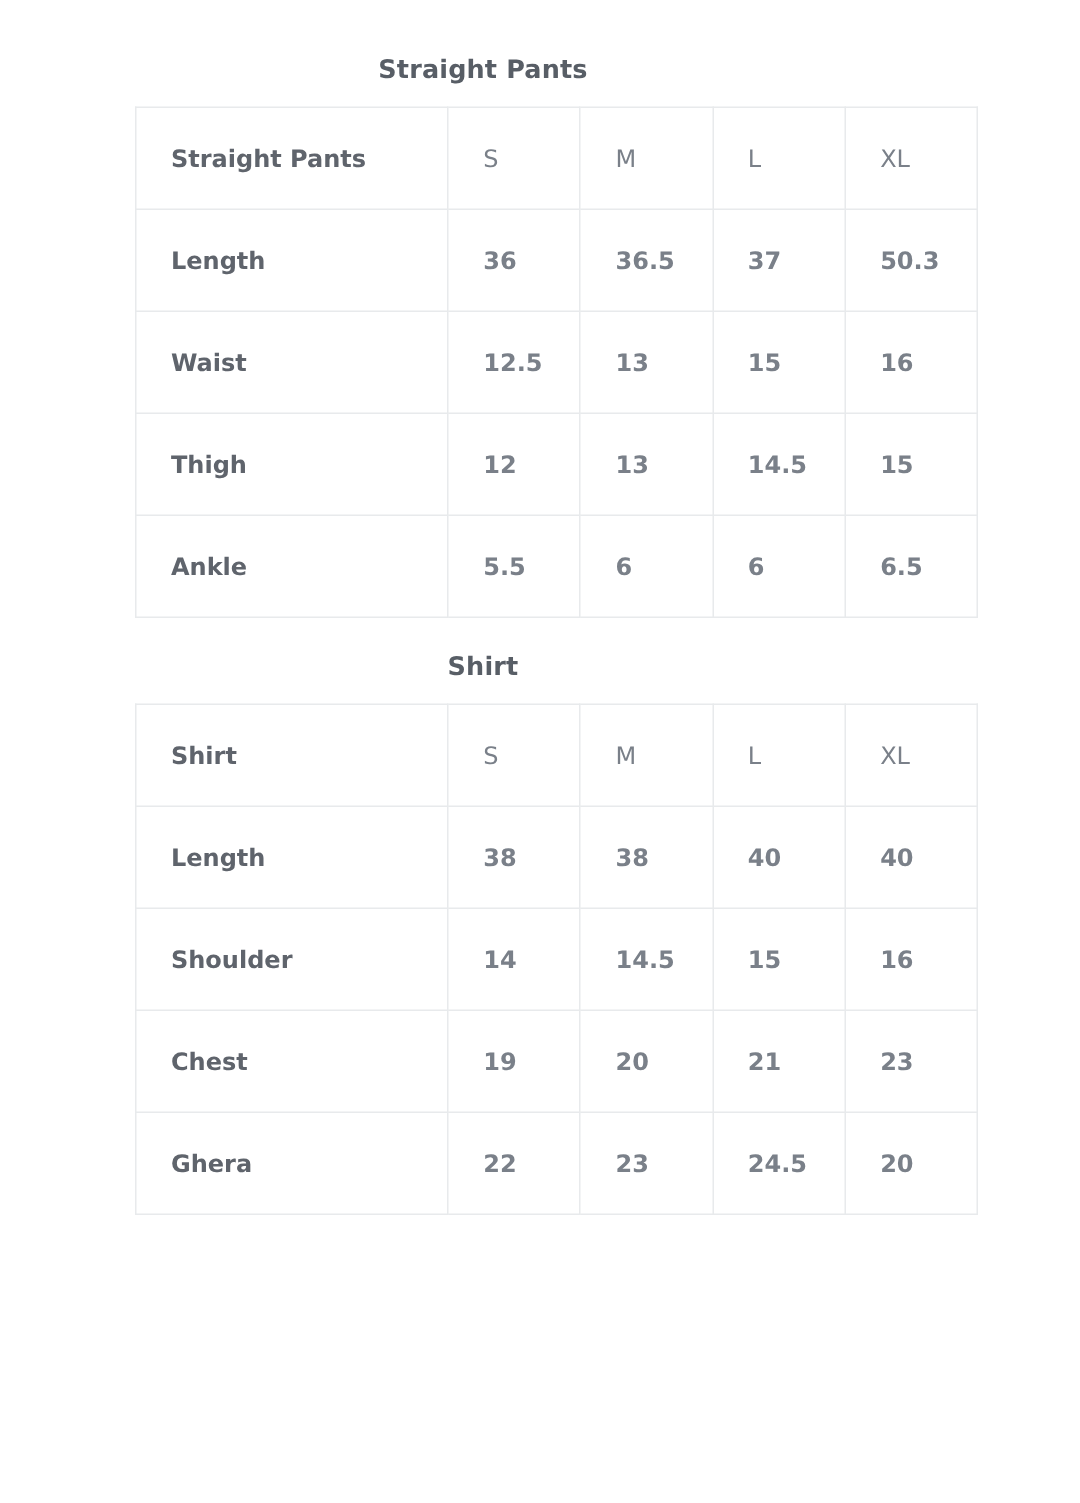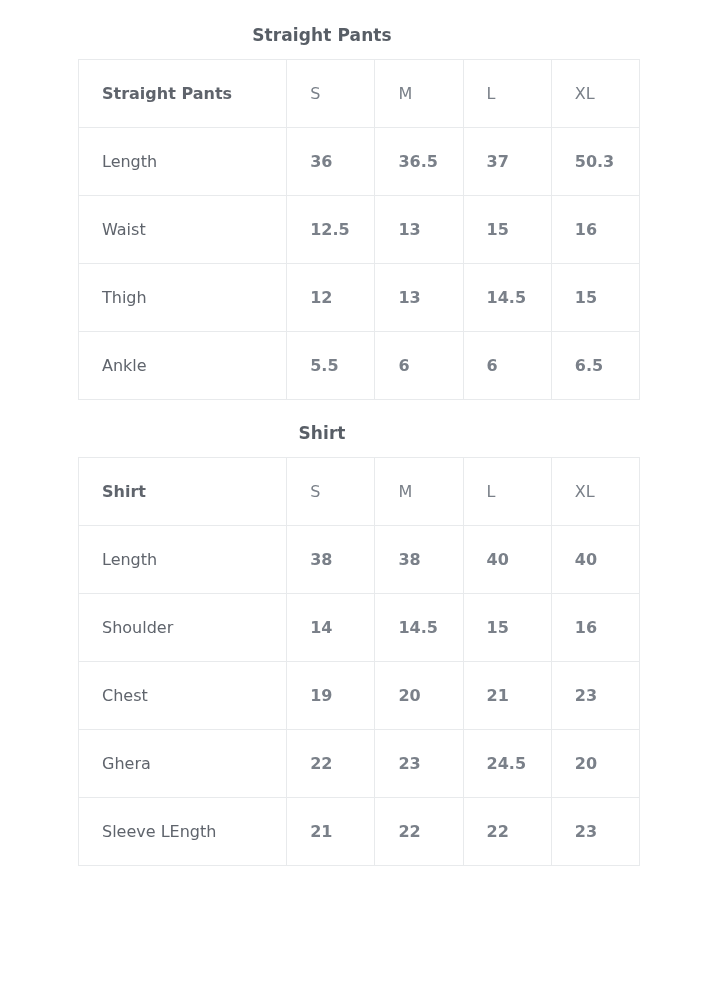--- a/index.html
+++ b/index.html
@@ -10,21 +10,21 @@
   body {
     width: 720px;
     min-height: 1002px;
     font-family: "DejaVu Sans", sans-serif;
     color: #6b7280;
     -webkit-font-smoothing: antialiased;
   }
   .page {
     width: 644px;
     box-sizing: border-box;
-    padding: 0;
+    padding: 12px;
   }
   .section {
     width: 100%;
   }
   .section-title {
     text-align: center;
     font-size: 17px;
     font-weight: 700;
     color: #585e66;
     letter-spacing: 0.1px;
@@ -48,21 +48,21 @@
   table.size-table td {
     border: 1px solid #e8eaec;
     padding: 0 0 0 23px;
     height: 67px;
     vertical-align: middle;
     font-size: 16px;
     color: #7a8089;
     font-weight: 700;
   }
   table.size-table td.label {
-    font-weight: 400;
+    font-weight: 700;
     color: #5f646c;
   }
   table.size-table td.head-label {
     font-weight: 700;
     color: #5f646c;
   }
   table.size-table td.head-size {
     font-weight: 400;
     color: #7a8089;
   }
@@ -165,25 +165,18 @@
           <td>21</td>
           <td>23</td>
         </tr>
         <tr>
           <td class="label">Ghera</td>
           <td>22</td>
           <td>23</td>
           <td>24.5</td>
           <td>20</td>
         </tr>
-        <tr>
-          <td class="label">Sleeve LEngth</td>
-          <td>21</td>
-          <td>22</td>
-          <td>22</td>
-          <td>23</td>
-        </tr>
       </tbody>
     </table>
     <div class="spacer-bottom"></div>
   </div>
 
 </div>
 
 </body></html>

